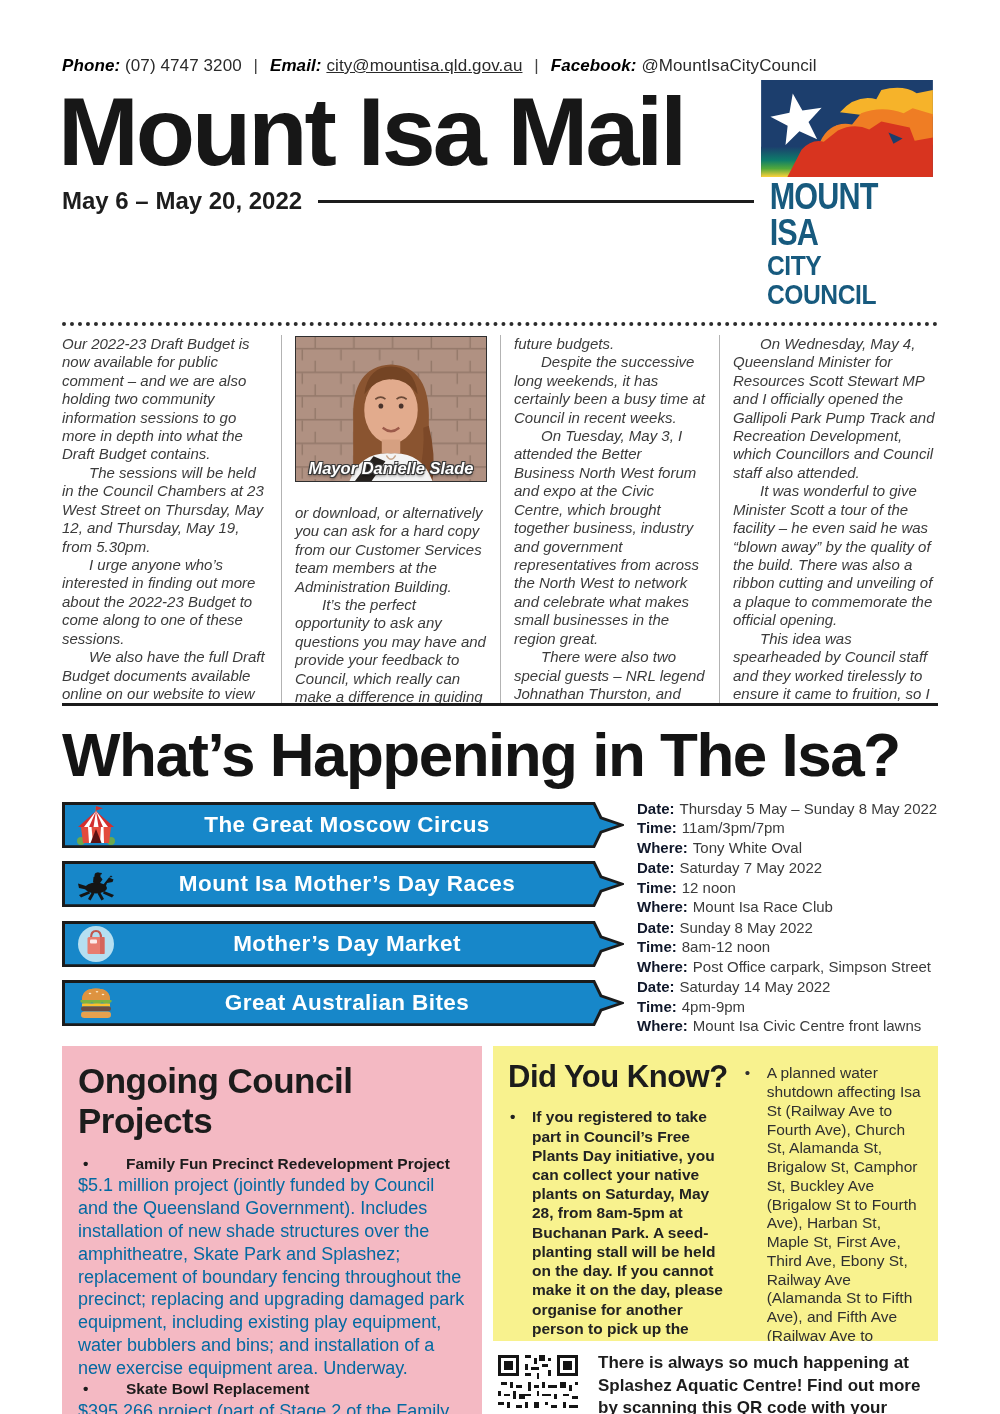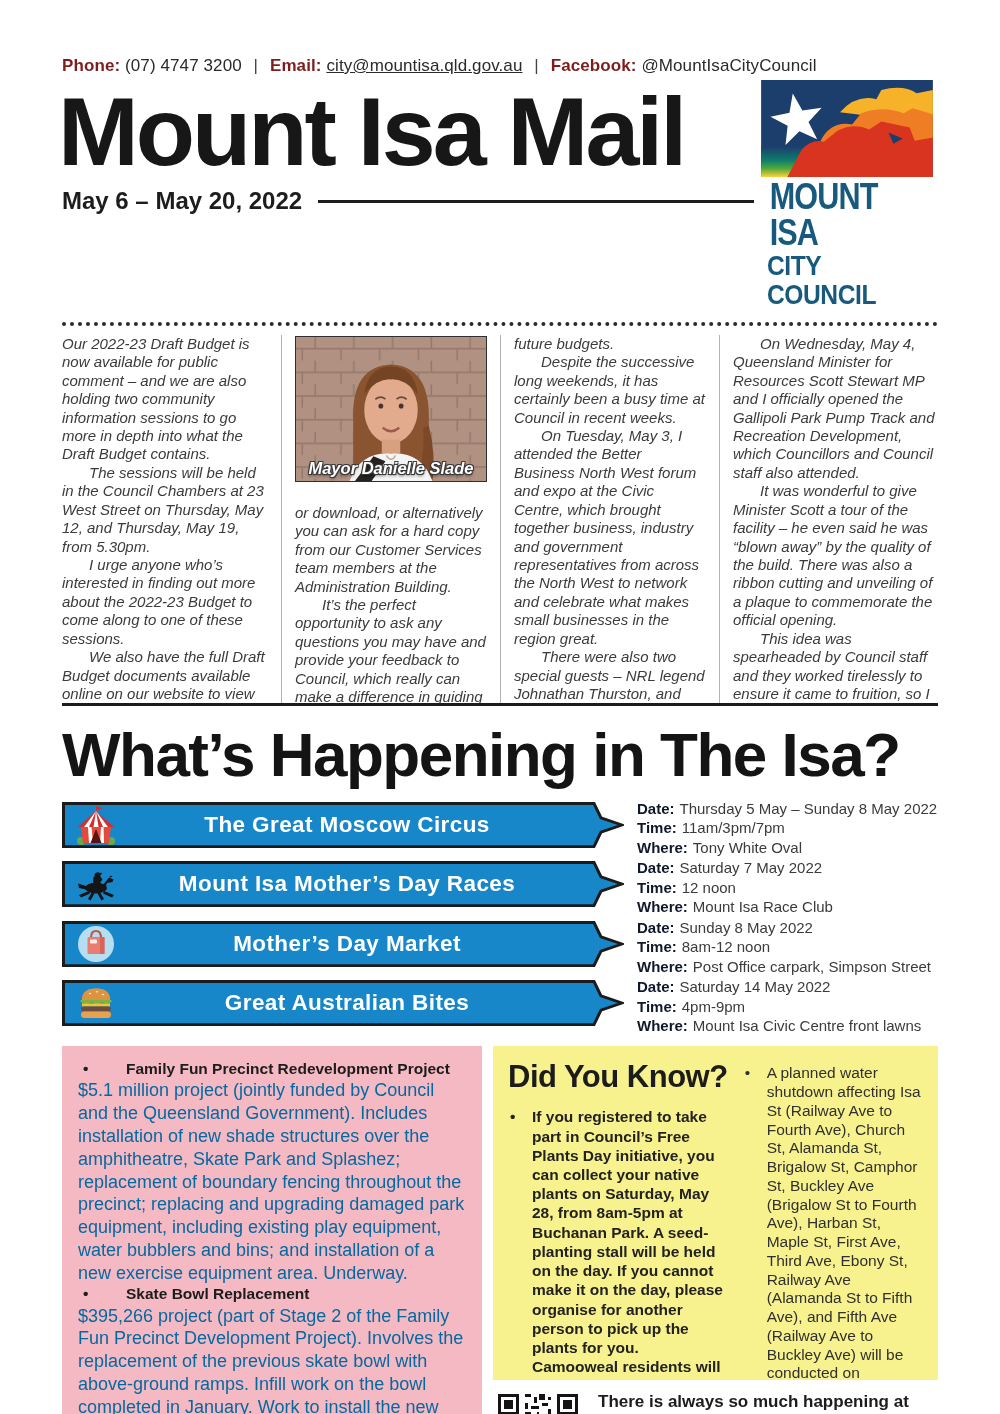--- a/index.html
+++ b/index.html
@@ -2,21 +2,21 @@
 <html><head>
 <meta charset="utf-8">
 <style>
   * { box-sizing: border-box; margin: 0; padding: 0; }
   body { background:#e8e8e8; font-family:"Liberation Sans", sans-serif; }
   .page { width:1000px; height:1414px; background:#fff; margin:0 auto; overflow:hidden; position:relative; }
   .inner { padding:56px 62px 0; }
 
   
   .contact-line { font-size:17px; color:#2a2a2a; margin-bottom:4px; letter-spacing:0.1px; }
-  .contact-line b { color:#7f1d1d; }
+  .contact-line b { color:#000000;font-style:italic; }
   .contact-line .sep { margin:0 7px; color:#444; }
   .contact-line .u { text-decoration:underline; }
   .header-row { display:flex; justify-content:space-between; align-items:flex-start; }
   .header-left { width:692px; }
   .masthead { font-size:97px; font-weight:bold; color:#171717; letter-spacing:-3px; line-height:0.98; margin:4px 0 8px -4px; white-space:nowrap; }
   .date-row { display:flex; align-items:center; gap:16px; }
   .issue-date { font-size:24px; font-weight:bold; color:#1d1d1d; white-space:nowrap; }
   .date-rule { flex:1; height:3px; background:#1d1d1d; }
   .logo { width:182px; margin-top:0; }
   .logo svg.mark { width:172px; height:97px; display:block; margin:0 auto 2px; }
@@ -53,21 +53,21 @@
   .detail b { color:#0f172a; margin-right:5px; }
 
   
   .bottom { display:flex; gap:11px; margin-top:7px; }
   .pink-box { width:420px; flex:none; background:#f4b9c3; padding:13px 16px 10px; height:424px; overflow:hidden; }
   .pink-box h2 { font-size:35px; font-weight:bold; color:#1c1c1c; margin:2px 0 13px; letter-spacing:-0.5px; }
   .proj-title { display:flex; font-size:15.5px; font-weight:bold; color:#1c1c1c; line-height:1.3; }
   .proj-title .blt { width:48px; flex:none; padding-left:5px; }
   .proj p { font-size:18px; line-height:1.265; color:#0369a1; }
   .right-col { flex:1; display:flex; flex-direction:column; }
-  .yellow-box { background:#f8f28e; display:flex; gap:15px; padding:10px 15px 12px; height:334px; overflow:hidden; }
+  .yellow-box { background:#f8f28e; display:flex; gap:15px; padding:10px 15px 12px; height:295px; overflow:hidden; }
   .yb-col { flex:1; }
   .yb-col h2 { font-size:31px; font-weight:bold; color:#1c1c1c; margin:3px 0 12px; letter-spacing:-0.5px; white-space:nowrap; }
   .yb-bullet { display:flex; font-size:15.5px; line-height:1.21; color:#303030; }
   .yb-bullet .blt { width:24px; flex:none; padding-left:2px; }
   .yb-bullet.bold { font-weight:bold; color:#222; line-height:1.24; }
   .yb-col.second { padding-top:8px; }
   .splashez { display:flex; gap:17px; align-items:flex-start; padding:11px 2px 0; }
   .qr { width:86px; height:86px; flex:none; }
   .qr svg { width:86px; height:86px; display:block; }
   .splashez p { font-size:17px; font-weight:bold; color:#1c1c1c; line-height:1.32; }
@@ -280,20 +280,21 @@
         <div class="detail">
           <div class="dl"><b>Date:</b><span>Saturday 14 May 2022</span></div>
           <div class="dl"><b>Time:</b><span>4pm-9pm</span></div>
           <div class="dl"><b>Where:</b><span>Mount Isa Civic Centre front lawns</span></div>
         </div>
       </div>
     </section>
 
     <section class="bottom">
       <div class="pink-box">
+        <h2>Ongoing Council Projects</h2>
         <div class="proj">
           <div class="proj-title">
               <span class="blt">•</span>
               <span>Family Fun Precinct Redevelopment Project</span>
             </div>
           <p>$5.1 million project (jointly funded by Council and the Queensland Government). Includes installation of new shade structures over the amphitheatre, Skate Park and Splashez; replacement of boundary fencing throughout the precinct; replacing and upgrading damaged park equipment, including existing play equipment, water bubblers and bins; and installation of a new exercise equipment area. Underway.</p>
         </div>
         <div class="proj">
           <div class="proj-title">
               <span class="blt">•</span>

